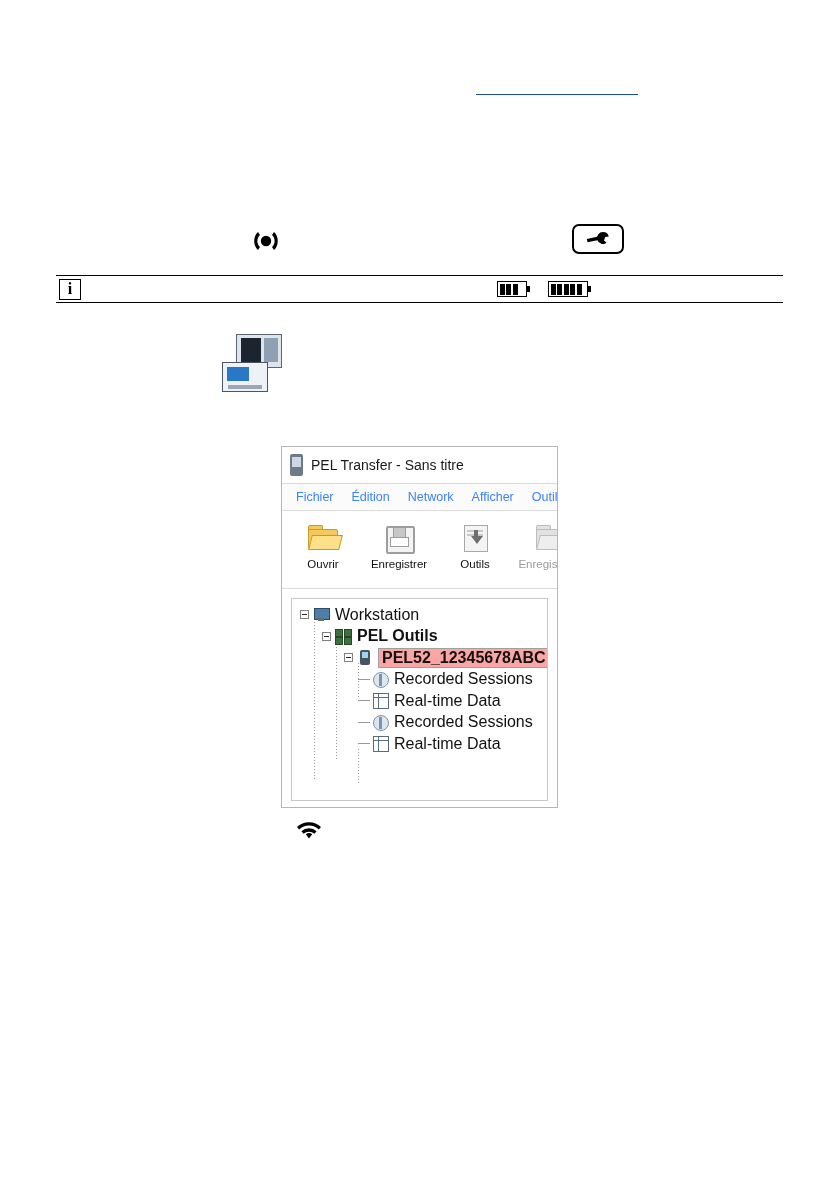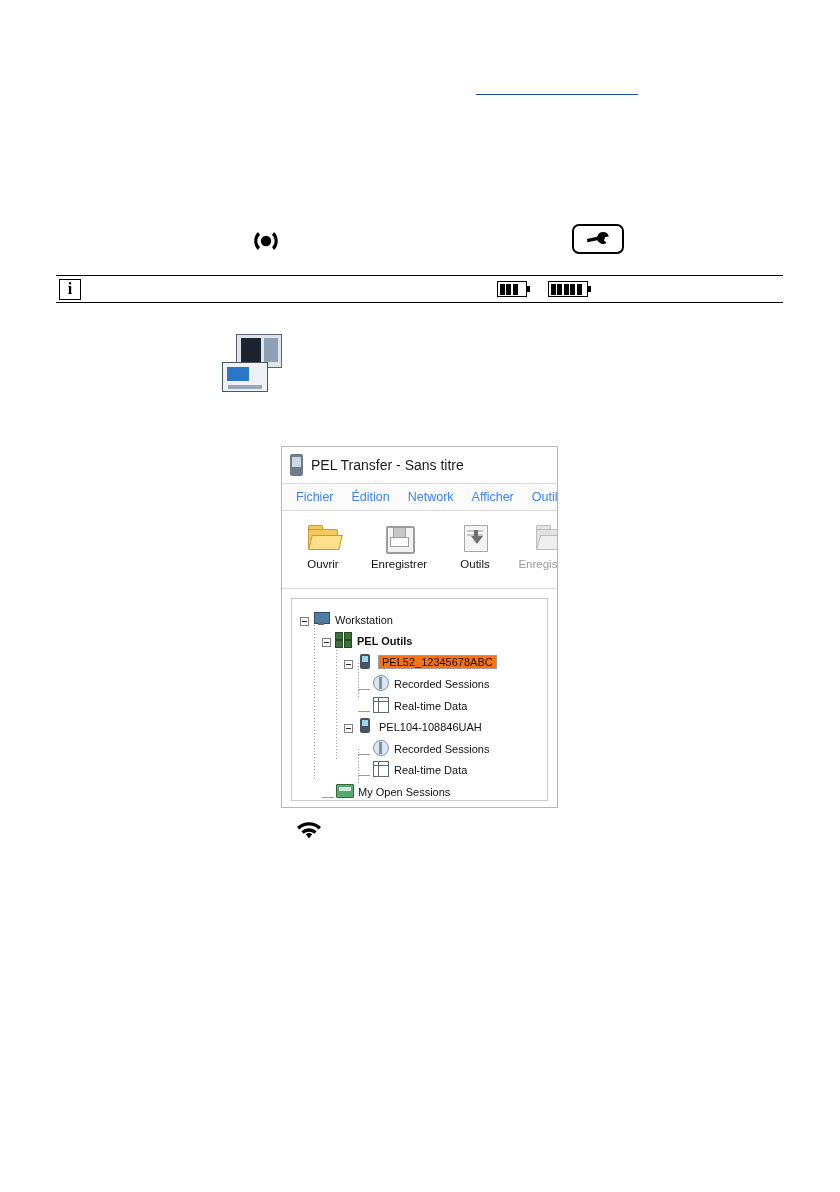--- a/index.html
+++ b/index.html
@@ -335,24 +335,24 @@
     border: 1px solid #c9c9c9;
     height: 203px;
     box-sizing: border-box;
     background: #fff;
     padding: 5px 0 0 0;
     overflow: hidden;
     position: relative;
   }
   .tree-row {
     display: flex;
-    align-items: flex-end;
+    align-items: center;
     height: 21.5px;
     white-space: nowrap;
-    font-size: 11px;
+    font-size: 16px;
     position: relative;
   }
   .indent { flex: none; }
   .exp {
     width: 9px; height: 9px;
     border: 1px solid #808080;
     background: #fff;
     box-sizing: border-box;
     position: relative;
     flex: none;
@@ -441,24 +441,25 @@
   }
   .ti-card .c:after {
     content: "";
     position: absolute; left: 2px; top: 2px;
     width: 12px; height: 4px;
     background: #cfe9d6;
   }
 
   .tree-label { color: #111; }
   .tree-label.selected {
-    background: #f97316;
+    background: #fca5a5;
     border: 1px solid #a0a0a0;
     padding: 0 3px;
     margin-left: -1px;
+    font-weight: bold;
   }
   .tree-label.bold { font-weight: bold; }
 
   
   .vline {
     position: absolute;
     width: 1px;
     background: repeating-linear-gradient(to bottom, #9a9a9a 0 1px, transparent 1px 3px);
   }
 
@@ -616,56 +617,39 @@
 
     <div class="tree-row">
       <div class="indent" style="width:66px"></div>
       <div class="connector"></div>
       <div class="ticon ti-table">
           <div class="t"></div>
         </div>
       <div class="tree-label">Real-time Data</div>
     </div>
 
-    <div class="tree-row">
-      <div class="indent" style="width:52px"></div>
-      <div class="exp"></div>
-      <div class="ticon ti-device">
-          <div class="dev"></div>
-          <div class="scr"></div>
-        </div>
-      <div class="tree-label">PEL104-108846UAH</div>
-    </div>
 
     <div class="tree-row">
       <div class="indent" style="width:66px"></div>
       <div class="connector"></div>
       <div class="ticon ti-sessions">
           <div class="disc"></div>
         </div>
       <div class="tree-label">Recorded Sessions</div>
     </div>
 
     <div class="tree-row">
       <div class="indent" style="width:66px"></div>
       <div class="connector"></div>
       <div class="ticon ti-table">
           <div class="t"></div>
         </div>
       <div class="tree-label">Real-time Data</div>
     </div>
 
-    <div class="tree-row">
-      <div class="indent" style="width:30px"></div>
-      <div class="connector"></div>
-      <div class="ticon ti-card">
-          <div class="c"></div>
-        </div>
-      <div class="tree-label">My Open Sessions</div>
-    </div>
   </div>
 </div>
 
 <svg class="icon-wifi-bottom" viewBox="0 0 30 22">
   <path d="M15 18.5 l3.2 -4.2 a5.2 5.2 0 0 0 -6.4 0 Z" fill="#000"></path>
   <path d="M15 8.2 a11 11 0 0 0 -7.6 3 l2.2 2.6 a8 8 0 0 1 10.8 0 l2.2 -2.6 A11 11 0 0 0 15 8.2 Z" fill="#000"></path>
   <path d="M15 2.2 a17 17 0 0 0 -12 4.8 l2.2 2.5 A14 14 0 0 1 15 5.6 a14 14 0 0 1 9.8 3.9 L27 7 A17 17 0 0 0 15 2.2 Z" fill="#000"></path>
 </svg>
 
 </body></html>

